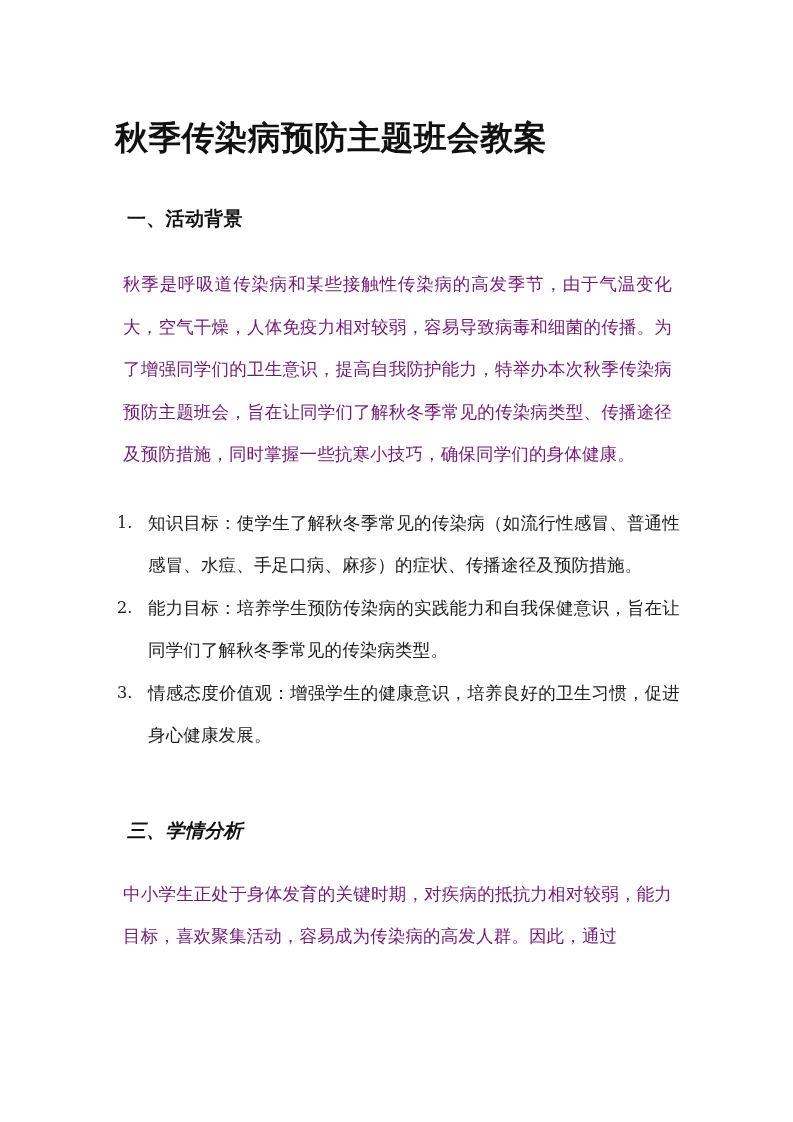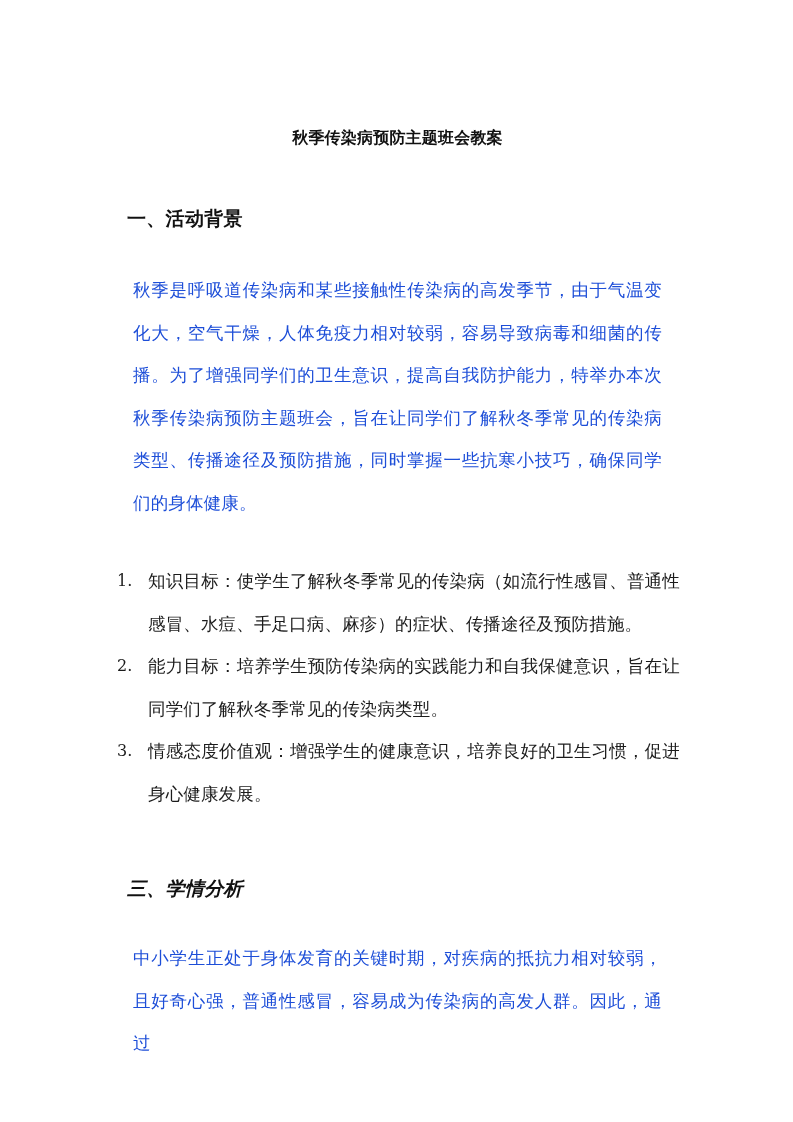--- a/index.html
+++ b/index.html
@@ -25,48 +25,48 @@
   }
   .content {
     position: absolute;
     left: 115px;
     top: 0;
     width: 565px;
   }
   .doc-title {
     margin: 0;
     padding-top: 121px;
-    text-align: center;
+    text-align: left;
     font-family: "DejaVu Sans", "Liberation Sans", sans-serif;
     font-weight: 700;
-    font-size: 16px;
+    font-size: 33px;
     line-height: 34px;
     letter-spacing: 0.2px;
     color: #111111;
   }
   .section-heading {
     margin: 12px;
     font-family: "DejaVu Sans", "Liberation Sans", sans-serif;
     font-weight: 700;
     font-size: 19px;
     line-height: 26px;
     color: #111111;
     letter-spacing: 0.3px;
   }
   .h-1 { padding-top: 38px; }
   .h-2 { padding-top: 46px; }
   .h-3 { padding-top: 48px; font-style: italic; }
   .body-par {
-    margin: 18px;
+    margin: 8px;
     padding-top: 20px;
     font-size: 17.5px;
     line-height: 42.5px;
     text-align: justify;
     text-justify: inter-character;
-    color: #1d4ed8;
+    color: #701a75;
     letter-spacing: 0.15px;
   }
   .par-tight { padding-top: 18px; }
   .num-list {
     margin: 0;
     padding: 18px 0 0 0;
     list-style: none;
   }
   .num-item {
     position: relative;
@@ -112,16 +112,16 @@
         <span>能力目标：培养学生预防传染病的实践能力和自我保健意识，旨在让同学们了解秋冬季常见的传染病类型。</span>
       </li>
       <li class="num-item">
         <span class="num-marker">3.</span>
         <span>情感态度价值观：增强学生的健康意识，培养良好的卫生习惯，促进身心健康发展。</span>
       </li>
     </ol>
 
     <h2 class="section-heading h-3">三、学情分析</h2>
 
-    <p class="body-par par-tight">中小学生正处于身体发育的关键时期，对疾病的抵抗力相对较弱，且好奇心强，普通性感冒，容易成为传染病的高发人群。因此，通过</p>
+    <p class="body-par par-tight">中小学生正处于身体发育的关键时期，对疾病的抵抗力相对较弱，能力目标，喜欢聚集活动，容易成为传染病的高发人群。因此，通过</p>
 
   </div>
 </div>
 
 </body></html>

